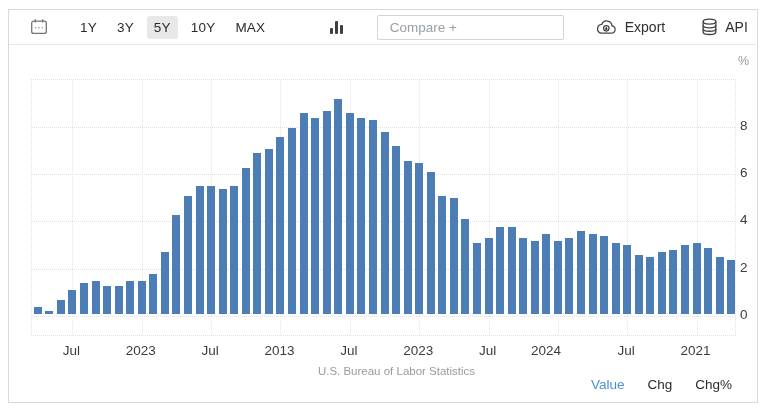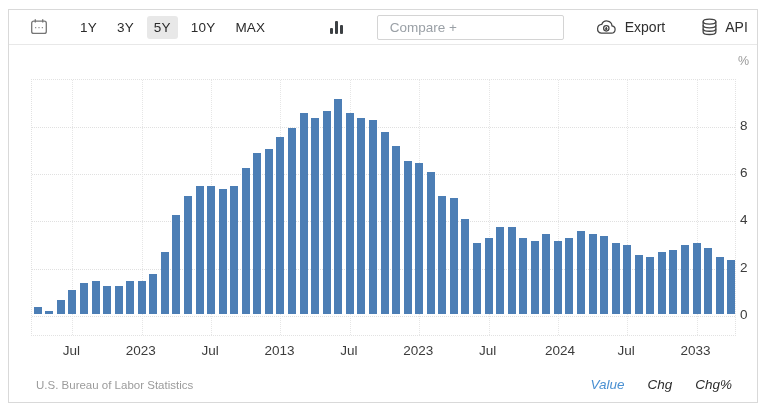--- a/index.html
+++ b/index.html
@@ -35,23 +35,23 @@
   .gridline-v { position:absolute; top:0; height:100%; width:0;
                 border-left:1px dotted #e6e6e6; }
   .bar { position:absolute; width:8px; z-index:2; }
   .ytick { position:absolute; left:731px; width:22px; font-size:13.5px; color:#3c3c3c;
            line-height:14px; }
   .xtick { position:absolute; transform:translateX(-50%); font-size:13.5px; color:#3c3c3c;
            white-space:nowrap; }
   .pct-label { position:absolute; left:729px; top:44px; font-size:12.5px; color:#9a9a9a; }
   
   .footer { position:absolute; left:0; bottom:10px; width:100%; display:flex;
-            align-items:center; }
+            align-items:center;flex-direction:column; }
   .source { margin-left:27px; font-size:11.5px; color:#9b9b9b; }
-  .links { margin-left:auto; margin-right:25px; display:flex; gap:23px;font-style:italic; }
+  .links { margin-left:auto; margin-right:25px; display:flex; gap:23px; }
   .flink { font-size:13.5px; color:#2b2b2b; cursor:pointer; }
   .flink.active { color:#4a90d2; }
   svg { display:block; }
 </style>
 </head>
 <body>
 
 <div class="card">
 
   <div class="toolbar">
@@ -204,16 +204,16 @@
     <div class="ytick" style="top: 203.468px;">4</div>
     <div class="ytick" style="top: 156.312px;">6</div>
     <div class="ytick" style="top: 109.156px;">8</div>
     <div class="xtick" style="left: 62.4508px; top: 333px;">Jul</div>
     <div class="xtick" style="left: 131.795px; top: 333px;">2023</div>
     <div class="xtick" style="left: 201.139px; top: 333px;">Jul</div>
     <div class="xtick" style="left: 270.484px; top: 333px;">2013</div>
     <div class="xtick" style="left: 339.828px; top: 333px;">Jul</div>
     <div class="xtick" style="left: 409.172px; top: 333px;">2023</div>
     <div class="xtick" style="left: 478.516px; top: 333px;">Jul</div>
-    <div class="xtick" style="left: 551px; top: 333px;">2024</div>
+    <div class="xtick" style="left: 537px; top: 333px;">2024</div>
     <div class="xtick" style="left: 617.205px; top: 333px;">Jul</div>
-    <div class="xtick" style="left: 686.549px; top: 333px;">2033</div>
+    <div class="xtick" style="left: 686.549px; top: 333px;">2021</div>
   </div>
 
 </body></html>

